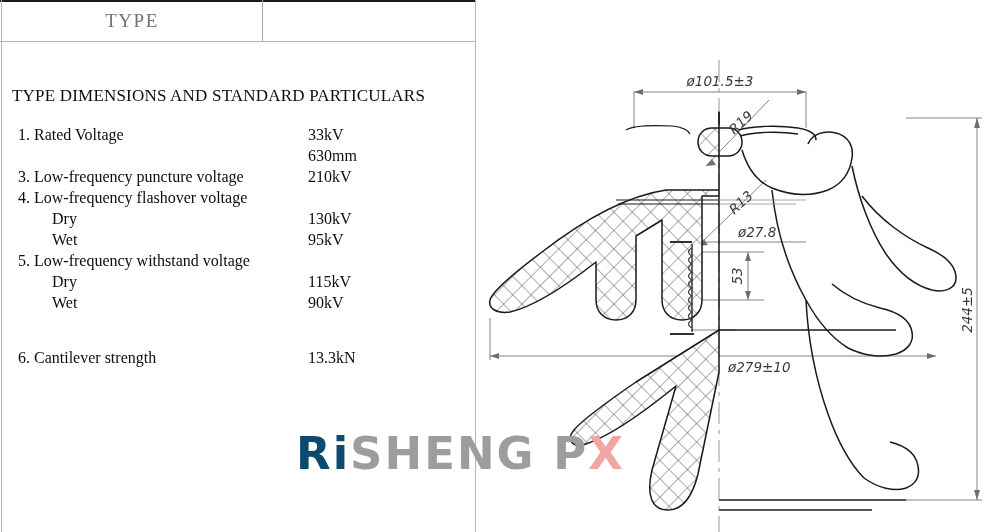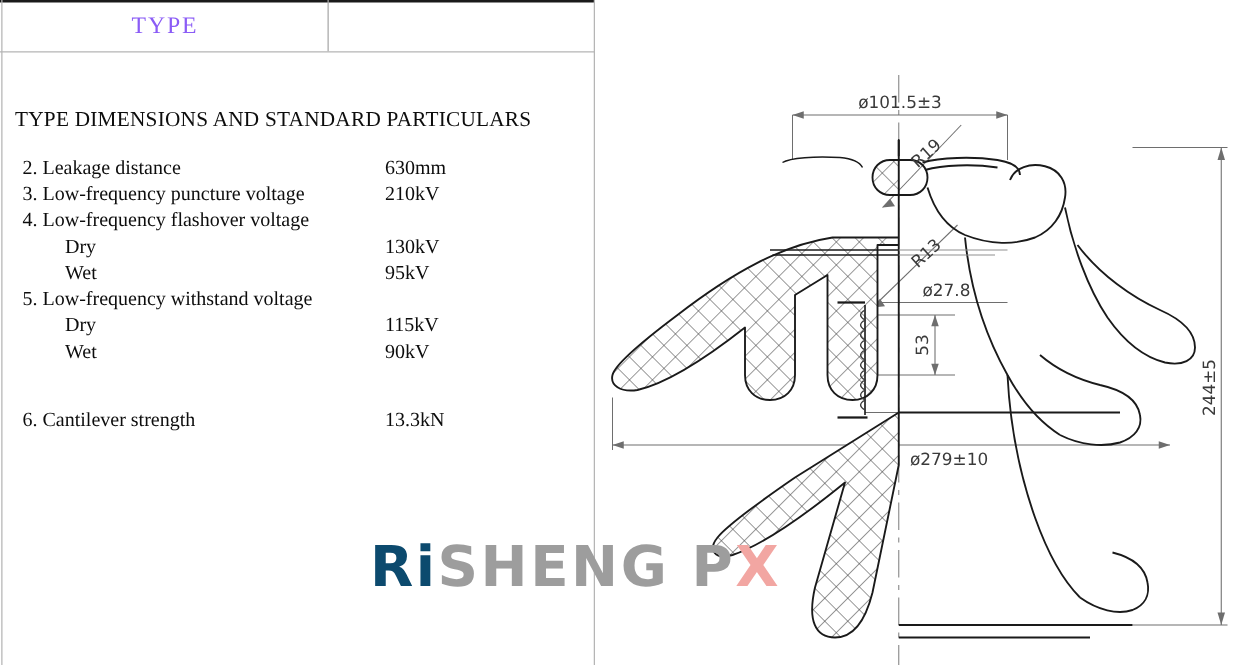--- a/index.html
+++ b/index.html
@@ -21,21 +21,21 @@
 
   #top-border   { left:0;   top:0;    width:476px; height:2px; background:#1a1a1a; }
   #hdr-divider  { left:0;   top:41px; width:476px; height:1px; background:#b5b5b5; }
   #left-border  { left:1px; top:0;    width:1px;  height:532px; background:#b5b5b5; }
   #tbl-vdiv     { left:262px; top:0;  width:1px;  height:41px; background:#a8a8a8; }
   #tbl-right    { left:475px; top:0;  width:1px;  height:532px; background:#b5b5b5; }
 
   
   #type-label, #type-value {
     position:absolute; top:8px; height:26px;
-    font-size:19px; color:#8b5cf6; text-align:center;
+    font-size:19px; color:#737373; text-align:center;
     letter-spacing:1.5px; line-height:26px;
   }
   #type-label { left:2px;   width:260px; }
   #type-value { left:263px; width:212px; letter-spacing:0.5px; }
 
   
   #spec-title {
     position:absolute; left:12px; top:86px;
     font-size:17px; color:#0d0d0d; letter-spacing:0.2px;
     white-space:nowrap;
@@ -44,21 +44,21 @@
   .spec-row {
     position:relative; height:21px; font-size:16px; color:#0d0d0d;
     white-space:nowrap;
   }
   .spec-row .s-label { position:absolute; left:0; top:0; }
   .spec-row.indent .s-label { left:34px; }
   .spec-row .s-value { position:absolute; left:290px; top:0; }
   .spec-row.gap { height:34px; }
 
   
-  #drawing { position:absolute; left:476px; top:0; width:524px; height:408px; }
+  #drawing { position:absolute; left:476px; top:0; width:524px; height:408px;font-style:italic; }
   #drawing svg { display:block; }
 
   
   #watermark {
     position:absolute; left:296px; top:428px;
     font-family:"DejaVu Sans", sans-serif;
     font-size:45px; font-weight:bold; letter-spacing:2px;
     line-height:52px; white-space:nowrap;
     user-select:none; pointer-events:none;
   }
@@ -75,21 +75,24 @@
   <div class="rule" id="hdr-divider"></div>
   <div class="rule" id="left-border"></div>
   <div class="rule" id="tbl-vdiv"></div>
   <div class="rule" id="tbl-right"></div>
 
   <div id="type-label">TYPE</div>
 
   <div id="spec-title">TYPE DIMENSIONS AND STANDARD PARTICULARS</div>
   <div id="spec-list">
       <div class="spec-row">
-        <span class="s-label">2. Leakage distance</span>
+        <span class="s-label">1. Rated Voltage</span>
+        <span class="s-value">33kV</span>
+      </div>
+      <div class="spec-row">
         <span class="s-value">630mm</span>
       </div>
       <div class="spec-row">
         <span class="s-label">3. Low-frequency puncture voltage</span>
         <span class="s-value">210kV</span>
       </div>
       <div class="spec-row">
         <span class="s-label">4. Low-frequency flashover voltage</span>
         <span class="s-value"></span>
       </div>

